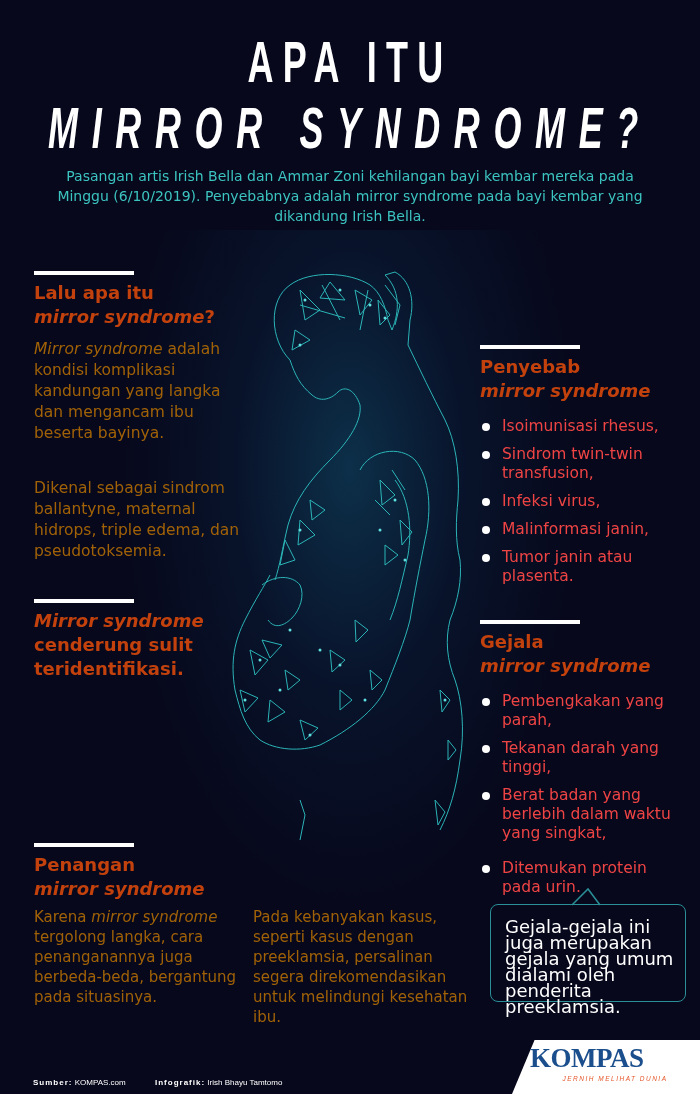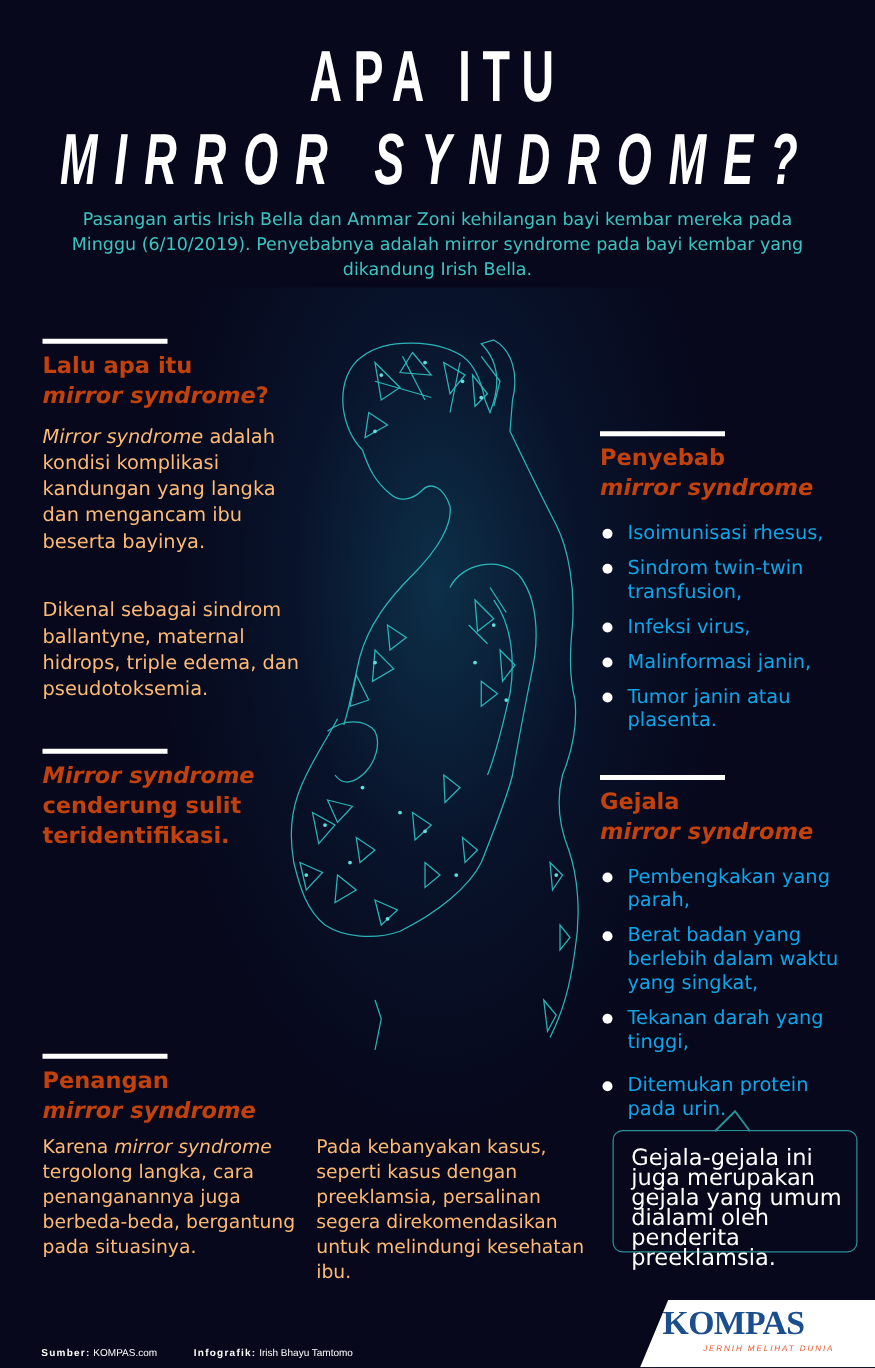--- a/index.html
+++ b/index.html
@@ -33,25 +33,25 @@
   .intro {
     position: absolute; left: 40px; top: 166px; width: 620px; text-align: center;
     color: #3cc4c0; font-size: 14px; line-height: 20px;
   }
   .section { position: absolute; }
   .bar { width: 100px; height: 4px; background: #ffffff; margin-bottom: 6px; }
   .h {
     font-weight: bold; color: #c2410c; font-size: 18px; line-height: 24px;
   }
   .h i { font-style: italic; }
-  .p { color: #fdba74; font-size: 15.5px; line-height: 21px; }
+  .p { color: #a16207; font-size: 15.5px; line-height: 21px; }
   .p i { font-style: italic; }
   ul.b { list-style: none; }
   ul.b li {
-    position: relative; padding-left: 22px; color: #0ea5e9;
+    position: relative; padding-left: 22px; color: #ef4444;
     font-size: 15.5px; line-height: 19px; margin-bottom: 9px;
   }
   ul.b li .dot {
     position: absolute; left: 2px; top: 6px; width: 8px; height: 8px; border-radius: 50%;
     background: #ffffff;
   }
   .bubble {
     position: absolute; left: 490px; top: 904px; width: 196px; height: 98px;
     border: 1.5px solid #2a8f96; border-radius: 8px;
     padding: 14px 10px 0 14px;
@@ -169,22 +169,22 @@
 </div>
 
 <div class="section" style="left:480px; top:620px; width:210px;">
   <div class="bar"></div>
   <div class="h">
     <span>Gejala</span><br>
     <i>mirror syndrome</i>
   </div>
   <ul class="b" style="margin-top:14px;">
     <li><span class="dot"></span><span>Pembengkakan yang parah,</span></li>
+    <li><span class="dot"></span><span>Tekanan darah yang tinggi,</span></li>
     <li><span class="dot"></span><span>Berat badan yang berlebih dalam waktu yang singkat,</span></li>
-    <li><span class="dot"></span><span>Tekanan darah yang tinggi,</span></li>
     <li style="margin-top:16px;"><span class="dot"></span><span>Ditemukan protein pada urin.</span></li>
   </ul>
 </div>
 
 <svg class="fig" width="700" height="1094">
   <path d="M572,905 L588,889 L600,905" fill="#07081c" stroke="#2a8f96" stroke-width="1.5"></path>
 </svg>
 <div class="bubble">Gejala-gejala ini juga merupakan gejala yang umum dialami oleh penderita preeklamsia.</div>
 <svg class="fig" width="700" height="1094">
   <path d="M574,906 L598,906" stroke="#07081c" stroke-width="2"></path>

